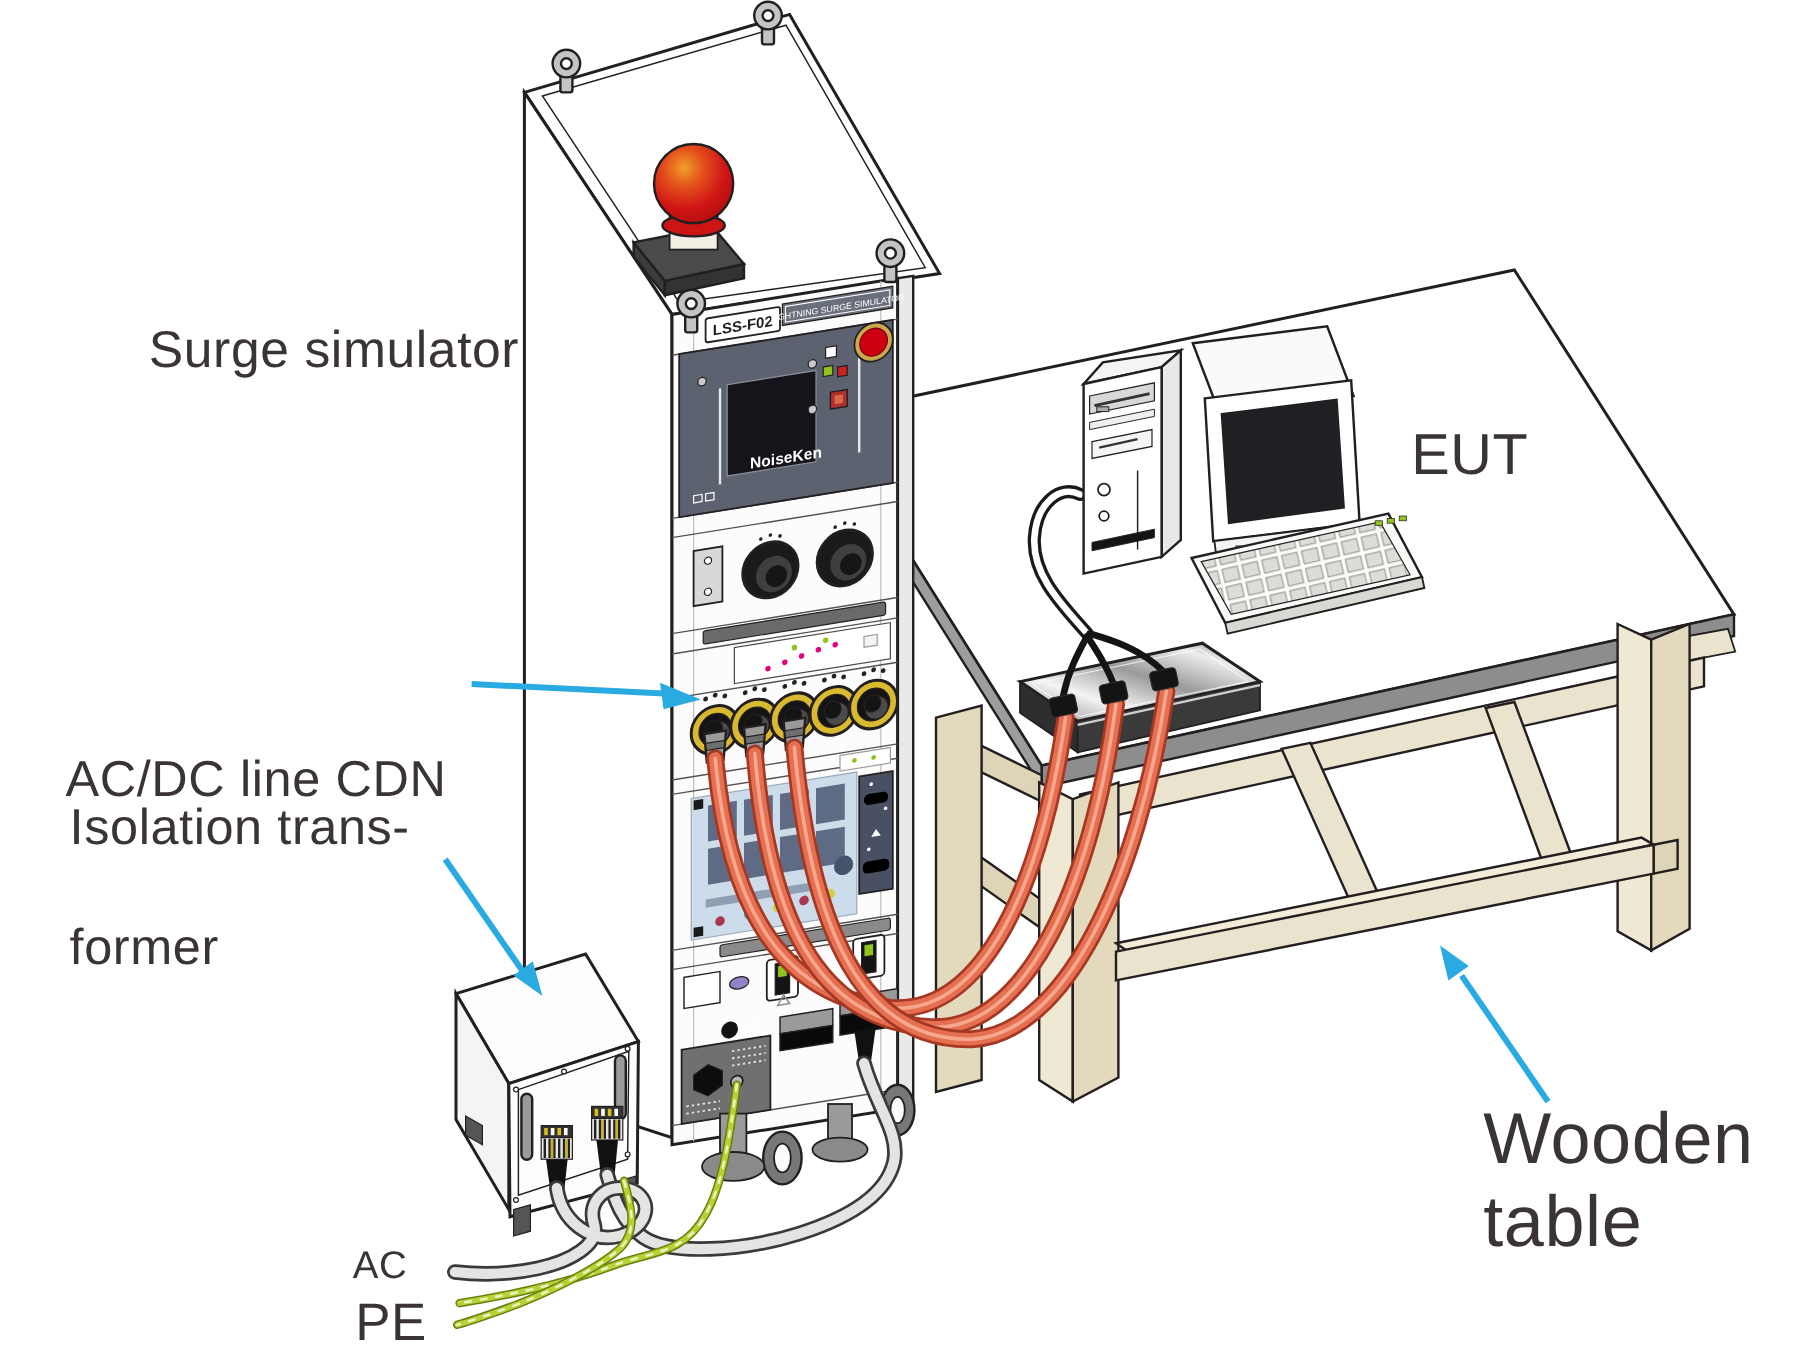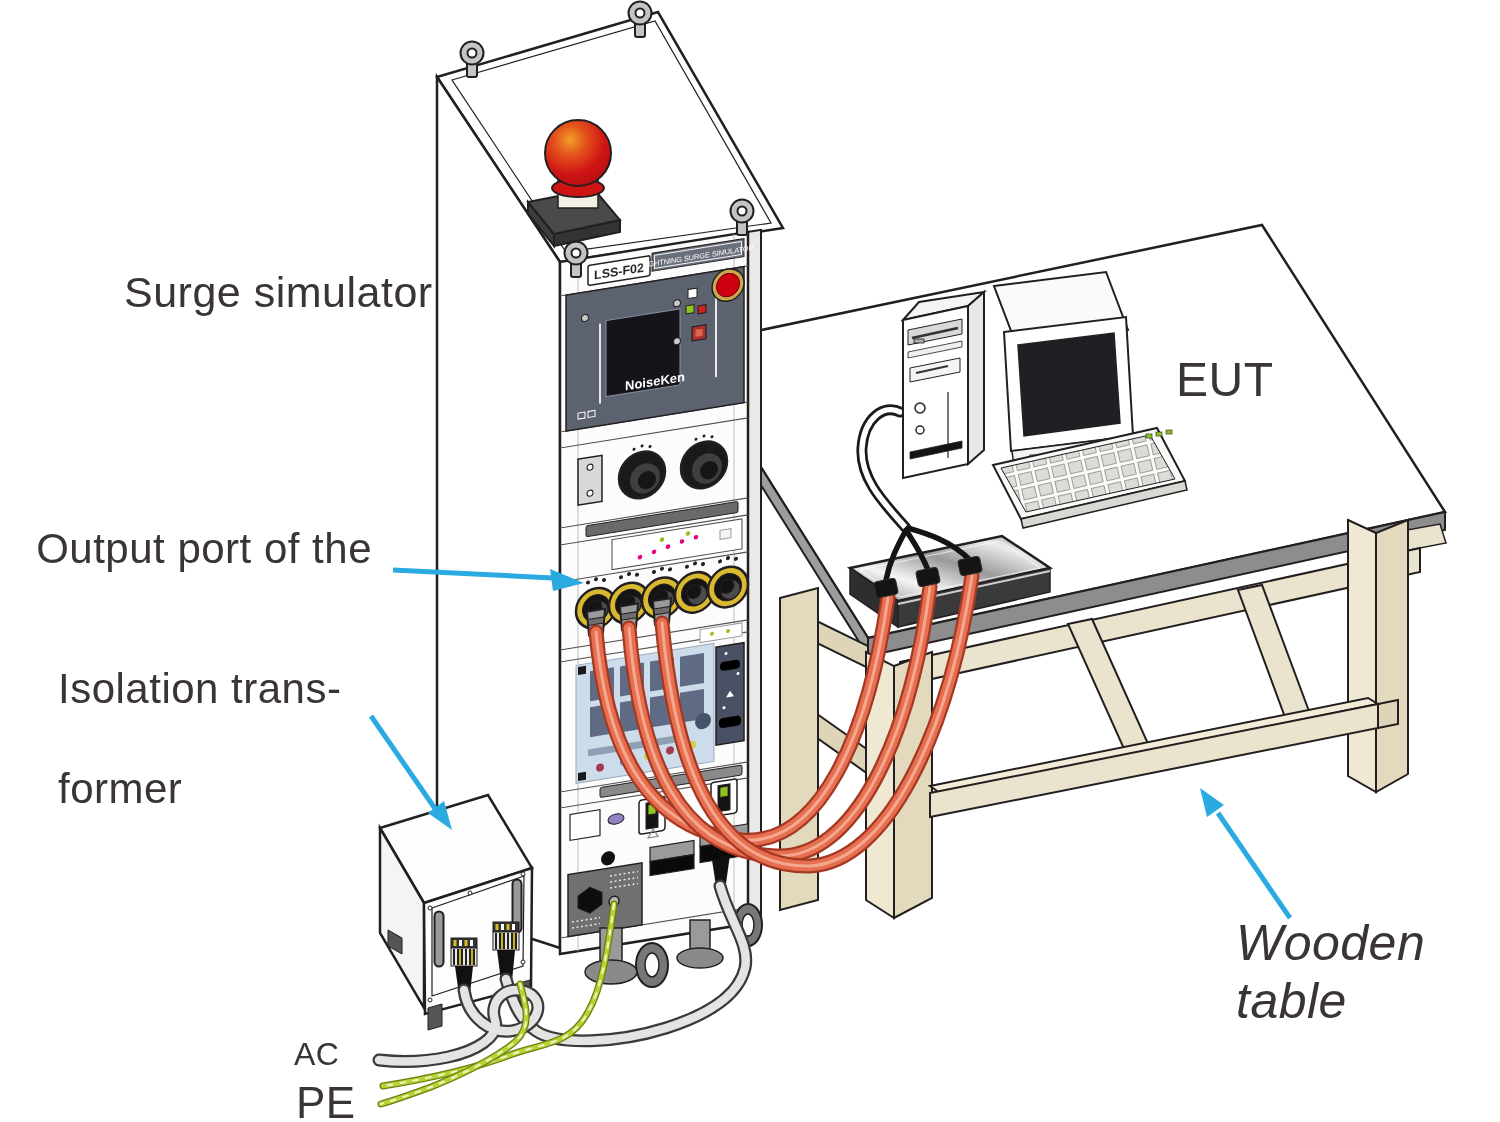--- a/index.html
+++ b/index.html
@@ -4,21 +4,21 @@
 <style>
   html,body{margin:0;padding:0;background:#fff;}
   #stage{position:relative;width:1500px;height:1122px;background:#fff;overflow:hidden;
          font-family:"Liberation Sans",sans-serif;}
   #art{position:absolute;left:0;top:0;}
   .lbl{position:absolute;color:#3a3436;letter-spacing:0.5px;white-space:pre-line;}
   #lbl-surge{left:103px;top:268px;font-size:43px;margin-left:21px;}
   #lbl-output{left:18px;top:524px;width:354px;text-align:right;font-size:42px;line-height:50px;}
   #lbl-isolation{left:58px;top:664px;width:307px;text-align:left;font-size:42px;line-height:50px;}
   #lbl-eut{left:1176px;top:352px;font-size:48px;text-align:right;}
-  #lbl-wooden{left:1236px;top:914px;font-size:50px;font-style:italic;}
+  #lbl-wooden{left:1236px;top:914px;font-size:60px;}
   #lbl-ac{left:294px;top:1036px;font-size:32px;}
   #lbl-pe{left:296px;top:1078px;font-size:44px;}
 </style>
 </head>
 <body>
 
 <div id="stage">
 <svg id="art" width="1500" height="1122" viewBox="0 0 1500 1122" xmlns="http://www.w3.org/2000/svg">
   <defs>
     <radialGradient id="domeGrad" cx="0.38" cy="0.3" r="0.85">
@@ -424,21 +424,21 @@
       <polygon points="452,830 444,801 428,813" stroke="none"></polygon>
     </g>
     <g>
       <path d="M1290,918 L1218,813" stroke-width="5" fill="none"></path>
       <polygon points="1200,788 1224,805 1207,817" stroke="none"></polygon>
     </g>
   </g>
 </svg>
 
 <div class="lbl" id="lbl-surge">Surge simulator</div>
-<div class="lbl" id="lbl-output"><span>Output port of the</span><br>
-</div>
+<div class="lbl" id="lbl-output"><br>
+<span>AC/DC line CDN</span></div>
 <div class="lbl" id="lbl-isolation"><span>Isolation trans-</span><br>
 <span>former</span></div>
 <div class="lbl" id="lbl-eut">EUT</div>
 <div class="lbl" id="lbl-wooden">Wooden table</div>
 <div class="lbl" id="lbl-ac">AC</div>
 <div class="lbl" id="lbl-pe">PE</div>
 </div>
 
 </body></html>

